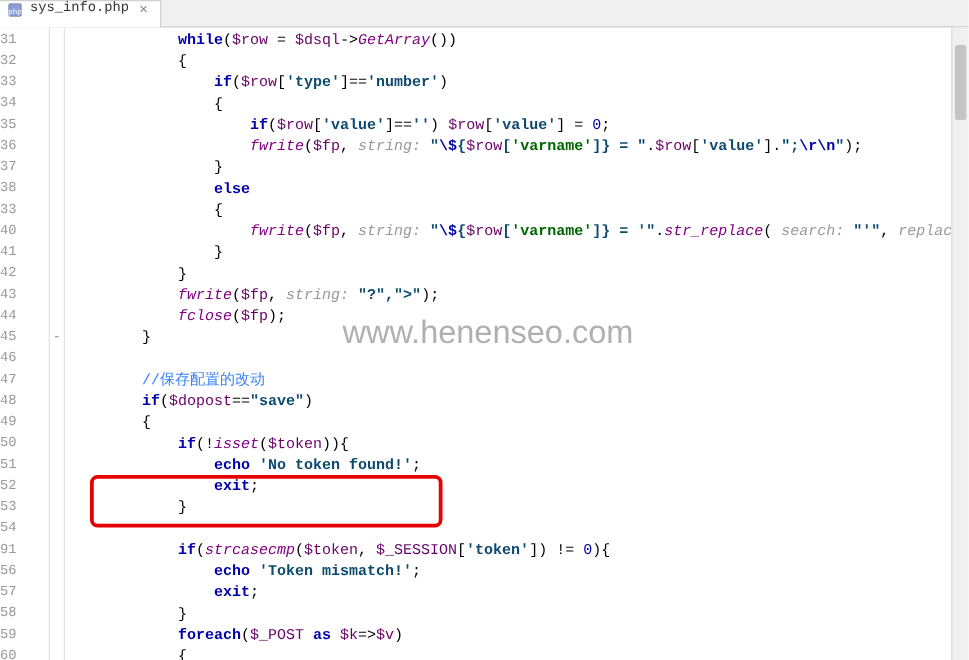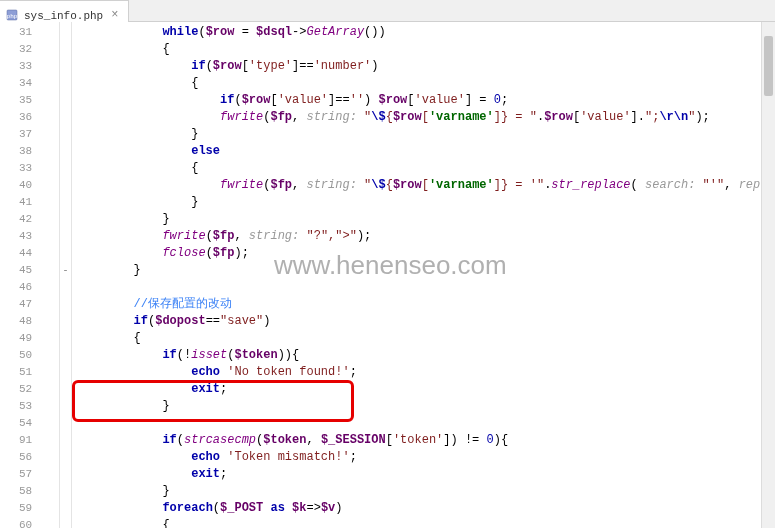--- a/index.html
+++ b/index.html
@@ -19,21 +19,21 @@
   display: flex;
   align-items: center;
 }
 .tab {
   height: 22px;
   background: #ffffff;
   border-right: 1px solid #d0d0d0;
   border-top: 1px solid #d0d0d0;
   padding: 0 10px 0 6px;
   display: flex;
-  align-items: flex-end;
+  align-items: flex-start;
   gap: 4px;
   font-size: 11px;
   color: #333;
 }
 .tab-icon {
   width: 14px;
   height: 14px;
   display: inline-flex;
   align-items: center;
   justify-content: center;
@@ -43,24 +43,24 @@
   color: #888;
   font-size: 12px;
   cursor: pointer;
 }
 .editor-wrap {
   display: flex;
   height: calc(100% - 22px);
   position: relative;
 }
 .gutter {
-  width: 60px;
+  width: 40px;
   background: #ffffff;
   border-right: 1px solid #e4e4e4;
-  text-align: center;
+  text-align: left;
   padding-top: 2px;
   user-select: none;
 }
 .line-num {
   height: 17px;
   line-height: 17px;
   color: #999;
   padding-right: 8px;
   font-size: 11px;
 }
@@ -83,22 +83,22 @@
   white-space: pre;
   overflow: hidden;
 }
 .code-line {
   height: 17px;
   line-height: 17px;
   padding-left: 4px;
   font-size: 12px;
 }
 .kw { color: #0000aa; font-weight: bold; }
-.var { color: #660066; font-weight: bold; }
-.str { color: #7f1d1d; font-weight: normal; }
+.var { color: #660066; }
+.str { color: #0c4a6e; font-weight: bold; }
 .hint { color: #999999; font-style: italic; }
 .esc { color: #0000aa; font-weight: bold; }
 .func { color: #800080; font-style: italic; }
 .num { color: #0000aa; }
 .strkey { color: #006600; font-weight: bold; }
 .comment { color: #3b82f6; font-style: normal; }
 .watermark {
   position: absolute;
   top: 250px;
   left: 274px;

